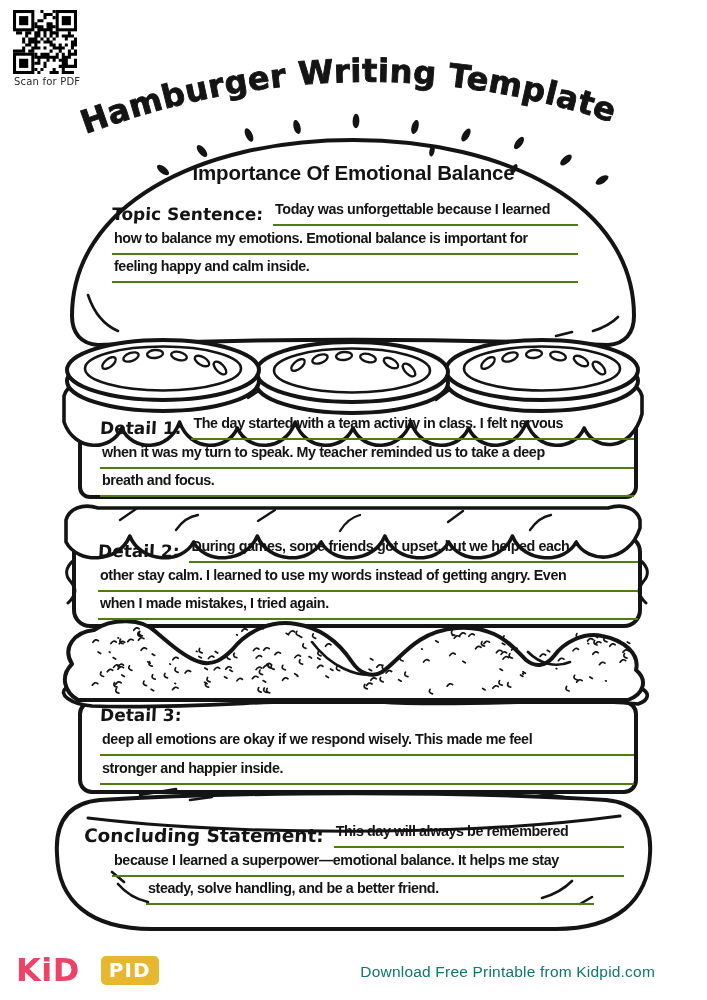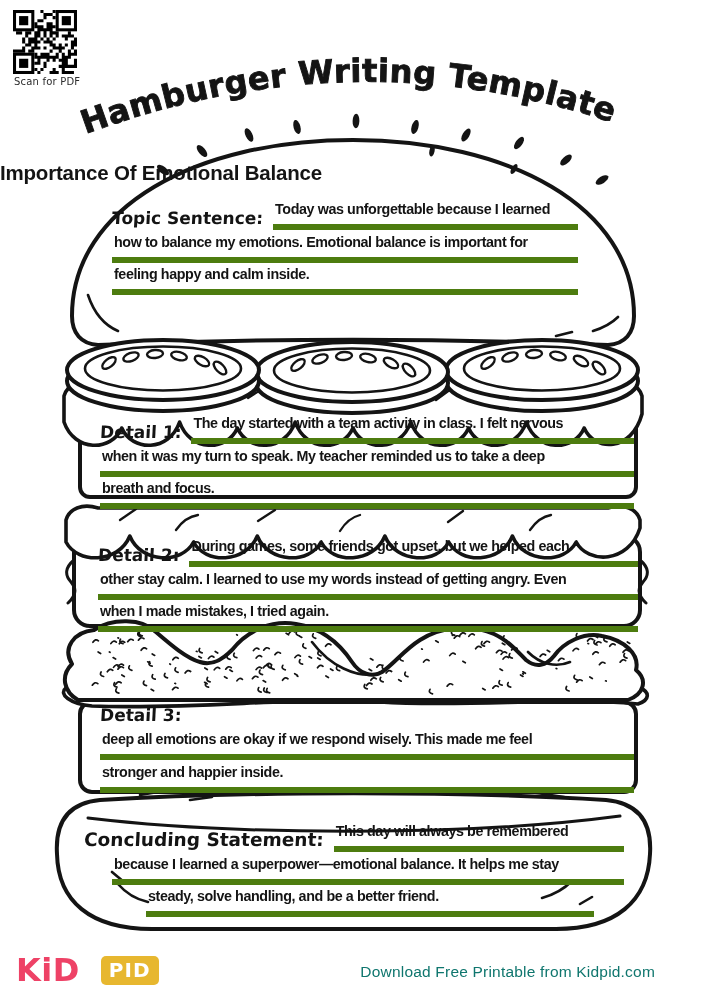--- a/index.html
+++ b/index.html
@@ -10,30 +10,30 @@
   
   #qr-wrap{left:13px;top:10px;width:66px;}
   #qr-caption{left:14px;top:76px;font-size:10px;color:#2b2b2b;letter-spacing:.2px;
               font-family:"DejaVu Sans",sans-serif;}
   #arc-title-svg{left:0;top:0;width:707px;height:170px;pointer-events:none;}
   #arc-title-svg text{font-family:"DejaVu Sans",sans-serif;font-weight:bold;font-size:32px;
               letter-spacing:.5px;fill:#141414;stroke:#141414;stroke-width:.9;}
   
   #art{left:0;top:0;width:707px;height:1000px;}
   
-  #essay-title{left:0;top:161px;width:707px;text-align:left;font-weight:bold;
+  #essay-title{left:0;top:161px;width:707px;text-align:center;font-weight:bold;
                font-size:20.5px;letter-spacing:-0.2px;}
   .section{position:absolute;}
   .row{display:flex;align-items:flex-end;}
   .label{font-family:"DejaVu Sans",sans-serif;font-weight:bold;font-size:17px;
          white-space:nowrap;padding:0 10px 4px 0;transform:skewX(-3deg);}
   .label.big{font-size:18.5px;}
   .wline{font-weight:bold;font-size:14.3px;letter-spacing:-0.4px;white-space:nowrap;
          height:21px;line-height:21px;padding:0 2px 4px 2px;margin-bottom:1.5px;
-         border-bottom:6px solid #4d7c0f;box-sizing:content-box;overflow:visible;}
+         border-bottom:2px solid #4d7c0f;box-sizing:content-box;overflow:visible;}
   .wline.fill{flex:1;}
   .indent1{margin-left:28px;}
   .indent2{margin-left:62px;margin-right:30px;}
   
   #logo{left:16px;top:951px;display:flex;align-items:center;}
   .logo-kid{color:#ee4266;font-family:"DejaVu Sans",sans-serif;font-weight:bold;
             font-size:32px;letter-spacing:.5px;}
   .logo-pid{background:#e7b72f;color:#fff;font-family:"DejaVu Sans",sans-serif;
             font-weight:bold;font-size:20px;padding:2px 8px 3px;border-radius:5px;
             margin-left:21px;letter-spacing:1px;}

